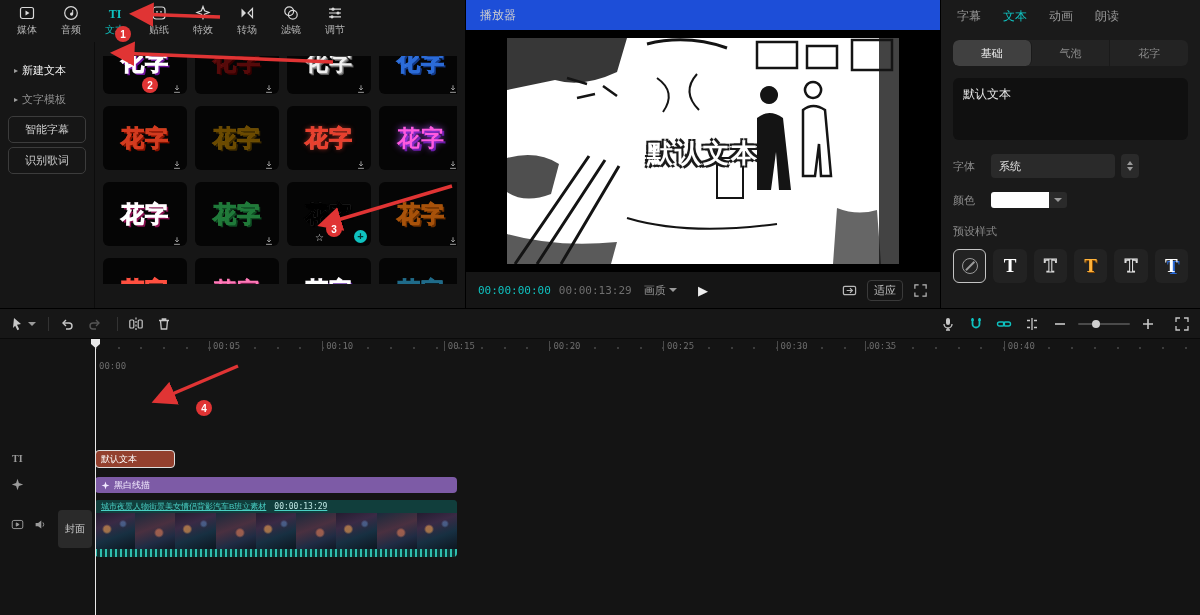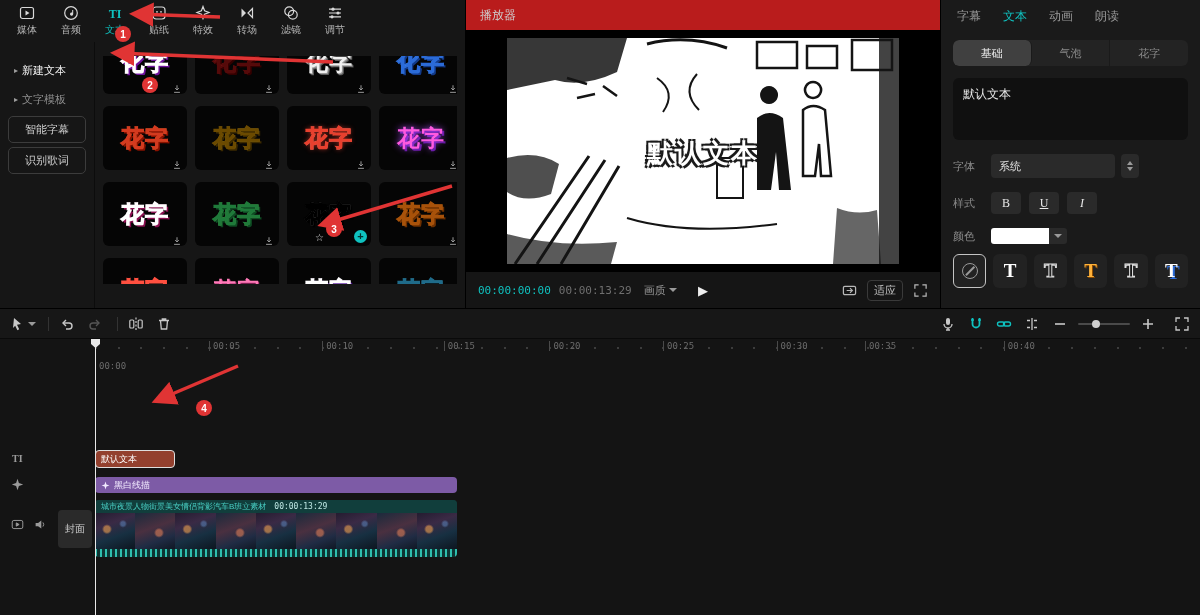--- a/index.html
+++ b/index.html
@@ -57,21 +57,21 @@
   .fx-pink-white { color:#ff4fa0; -webkit-text-stroke:1px #ffffff; text-shadow:2px 2px 0 #8a1050; }
   .fx-green { color:#b9ff66; -webkit-text-stroke:1px #1f7a3a; text-shadow:2px 2px 0 #0e4a22; }
   .fx-white-black { color:#ffffff; -webkit-text-stroke:1px #000; text-shadow:2px 2px 0 #000, -1px -1px 0 #000; }
   .fx-orange { color:#ffb23a; -webkit-text-stroke:1px #a8520a; text-shadow:2px 2px 0 #6e3000; }
   .fx-red-hollow { color:transparent; -webkit-text-stroke:1.5px #ff5040; }
   .fx-pink { color:#ff7ab8; text-shadow:1px 1px 0 #a02868; }
   .fx-purple-grad { color:#d86aff; -webkit-text-stroke:1px #fff; text-shadow:2px 2px 0 #5a1a9e; }
   .fx-cyan { color:#7ae4ff; -webkit-text-stroke:1px #1f6b8a; }
 
   
-  .player-header { height:30px; display:flex; align-items:center; padding-left:14px; font-size:12px; color:#cfcfcf; background:#b91c1c; }
+  .player-header { height:30px; display:flex; align-items:center; padding-left:14px; font-size:12px; color:#cfcfcf; background:#1d4ed8; }
   .video-stage { position:absolute; left:0; top:30px; right:0; bottom:36px; background:#000; display:flex; align-items:center; justify-content:center; }
   .video-frame { position:relative; width:392px; height:226px; background:#fff; overflow:hidden; }
   .video-frame svg { position:absolute; inset:0; width:100%; height:100%; }
   .overlay-text { position:absolute; left:0; right:0; top:98px; text-align:center; font-size:26px; font-weight:bold; color:#fff;
      text-shadow:-2px -2px 0 #1a1a1a, 2px -2px 0 #1a1a1a, -2px 2px 0 #1a1a1a, 2px 2px 0 #1a1a1a, 0 0 3px #000; letter-spacing:2px; }
   .player-controls { position:absolute; left:0; right:0; bottom:0; height:36px; display:flex; align-items:center; padding:0 12px; background:#151515; }
   .tc-cur { color:#0fc2c0; font-size:11px; font-family:"DejaVu Sans Mono",monospace; }
   .tc-dur { color:#6f6f6f; font-size:11px; font-family:"DejaVu Sans Mono",monospace; margin-left:8px; }
   .quality { color:#9a9a9a; font-size:11px; margin-left:12px; display:flex; align-items:center; gap:3px; cursor:pointer;text-align:center; }
   .caret-down { width:0; height:0; border-left:4px solid transparent; border-right:4px solid transparent; border-top:4px solid #9a9a9a; }
@@ -136,21 +136,21 @@
 
   .rail-ico { position:absolute; color:#9a9a9a; }
   .rail-ico svg { width:13px; height:13px; }
   .cover-btn { position:absolute; left:58px; top:155px; width:34px; height:38px; background:#2a2a2a; border-radius:4px; display:flex; align-items:center; justify-content:center; font-size:10px; color:#cfcfcf; cursor:pointer; }
 
   .clip { position:absolute; border-radius:4px; overflow:hidden; cursor:pointer; }
   .clip-text { left:95px; top:95px; width:80px; height:18px; background:#93402e; border:1px solid #dedede; display:flex; align-items:center; padding-left:5px; font-size:9px; color:#fff; }
   .clip-effect { left:95px; top:122px; width:362px; height:16px; background:#7d5ba6; display:flex; align-items:center; gap:4px; padding-left:6px; font-size:9px; color:#f2eaff; }
   .clip-effect svg { width:9px; height:9px; }
   .clip-video { left:95px; top:145px; width:362px; height:57px; background:#0e3434; }
-  .cv-head { height:13px; display:flex; align-items:center; gap:8px; padding:0 6px; background:#113e3c; font-size:8px; color:#49d0c5; white-space:nowrap; overflow:hidden; }
+  .cv-head { height:13px; display:flex; align-items:center; gap:8px; padding:0 6px; background:#113e3c; font-size:8px; color:#49d0c5; white-space:nowrap; overflow:hidden;text-decoration:underline; }
   .cv-head .dur { color:#bfe8e4; font-family:"DejaVu Sans Mono",monospace; }
   .cv-thumbs { display:flex; height:36px; }
   .cv-thumbs .thumb { width:40.3px; height:36px; background:
       radial-gradient(circle at 30% 45%, rgba(255,170,80,.55) 0 3px, transparent 5px),
       radial-gradient(circle at 70% 30%, rgba(120,180,255,.35) 0 2px, transparent 4px),
       linear-gradient(160deg,#241c30 0%,#3a2a45 32%,#173042 62%,#0e1620 100%); }
   .cv-thumbs .thumb:nth-child(even) { background:
       radial-gradient(circle at 60% 55%, rgba(255,140,90,.5) 0 3px, transparent 5px),
       linear-gradient(160deg,#1b2a3c 0%,#4a3040 42%,#202c44 72%,#101824 100%); }
   .cv-wave { height:8px; background:repeating-linear-gradient(90deg,#2fbfae 0 2px,#0d3533 2px 5px); }
@@ -407,36 +407,29 @@
         <div class="text-box">默认文本</div>
         <div class="prop-row">
           <span class="prop-label">字体</span>
           <span class="font-select">系统</span>
           <span class="stepper">
               <span class="car-u"></span>
               <span class="car-d"></span>
             </span>
         </div>
         <div class="prop-row">
-          <span class="prop-label">样式</span>
-          <span id="style-btns" style="display:flex;">
-              <span class="style-btn">B</span>
-              <span class="style-btn u">U</span>
-              <span class="style-btn i">I</span>
-            </span>
-        </div>
-        <div class="prop-row">
           <span class="prop-label">颜色</span>
           <span class="color-swatch">
             <span class="swatch-white"></span>
             <span class="swatch-caret">
                 <span class="caret-down"></span>
               </span>
           </span>
         </div>
+        <div class="preset-label">预设样式</div>
         <div class="presets">
             <span class="preset sel">
               <span class="slash"></span>
             </span>
             <span class="preset">
               <span class="p-white">T</span>
             </span>
             <span class="preset">
               <span class="p-outline">T</span>
             </span>

